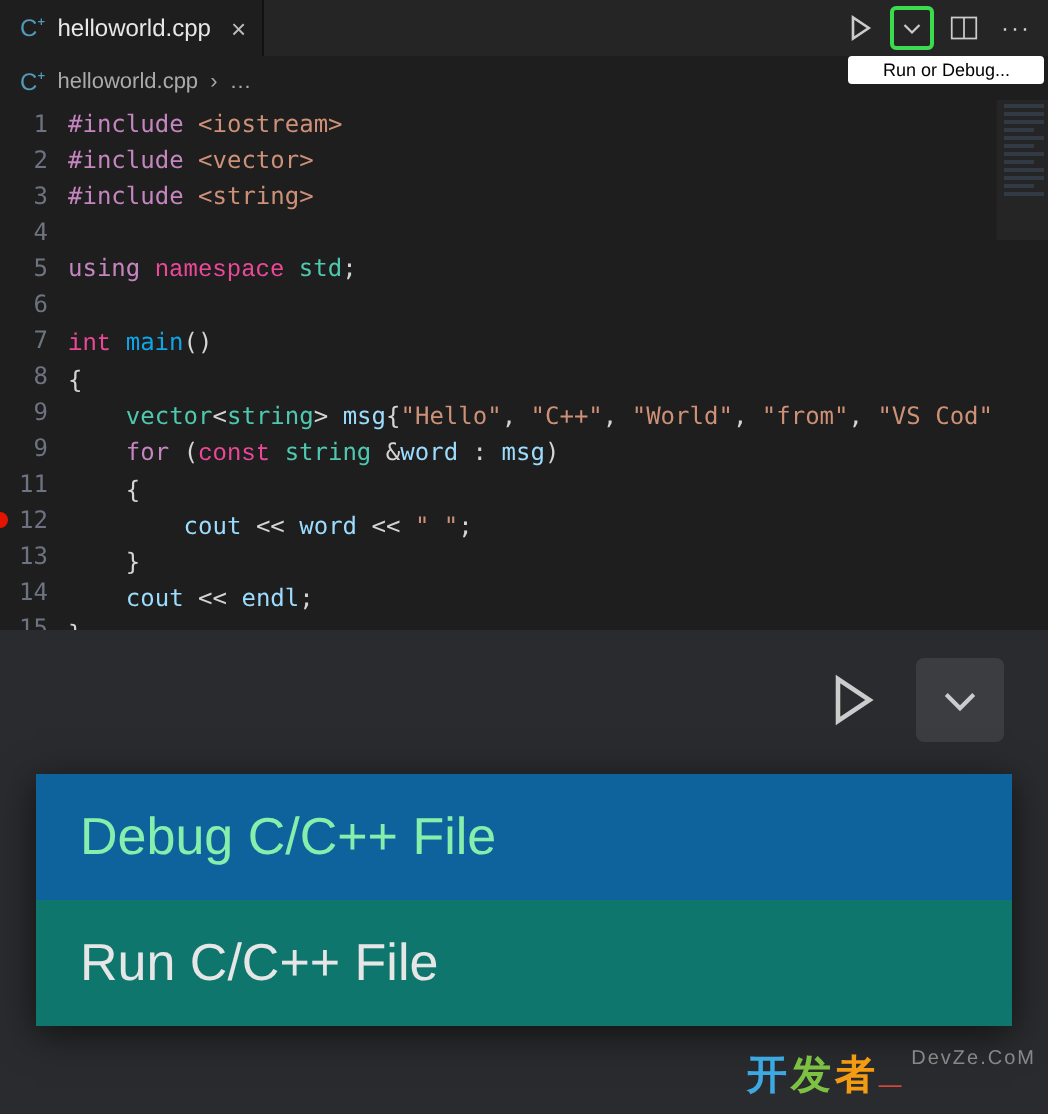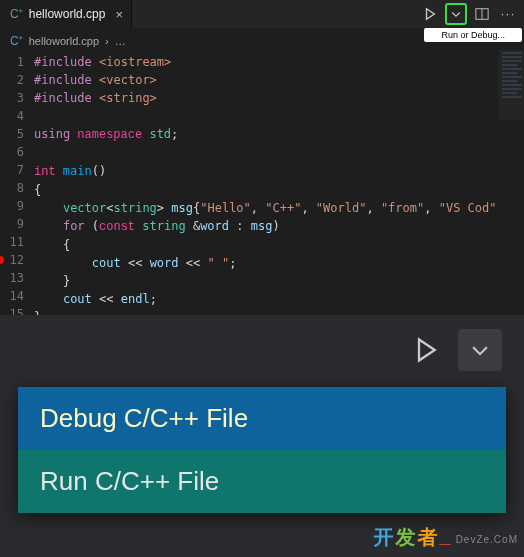--- a/index.html
+++ b/index.html
@@ -159,39 +159,39 @@
     background: #2d2e31;
     box-shadow: 0 4px 18px rgba(0,0,0,.6);
   }
   .menu-item {
     padding: 16px 22px;
     font-size: 26px;
     color: #e6e6e6;
   }
   .menu-item.selected {
     background: #0e639c;
-    color: #fef9c3;
+    color: #86efac;
   }
   .menu-item:not(.selected) {
     background: #0f766e;
   }
   .watermark {
     position: absolute;
     right: 6px; bottom: 6px;
     display: flex; gap: 2px;
     font-family: Arial, sans-serif;
     font-weight: 700;
     font-size: 20px;
     pointer-events: none;
   }
   .watermark span:nth-child(1){color:#3da9e3}
   .watermark span:nth-child(2){color:#7cc142}
   .watermark span:nth-child(3){color:#f39c12}
   .watermark span:nth-child(4){color:#e74c3c}
-  .watermark .domain { font-size:10px; color:#888; font-weight:400; letter-spacing:1px; margin-top:10px; margin-left:3px;}
+  .watermark .domain { font-size:10px; color:#888; font-weight:400; letter-spacing:1px; margin-top:0; margin-left:3px;}
 </style>
 </head>
 <body>
 
 <div class="top-area">
   <div class="tab-bar">
     <div class="tab">
       <span class="file-icon">C⁺</span>
       <span>helloworld.cpp</span>
       <span class="close">×</span>

